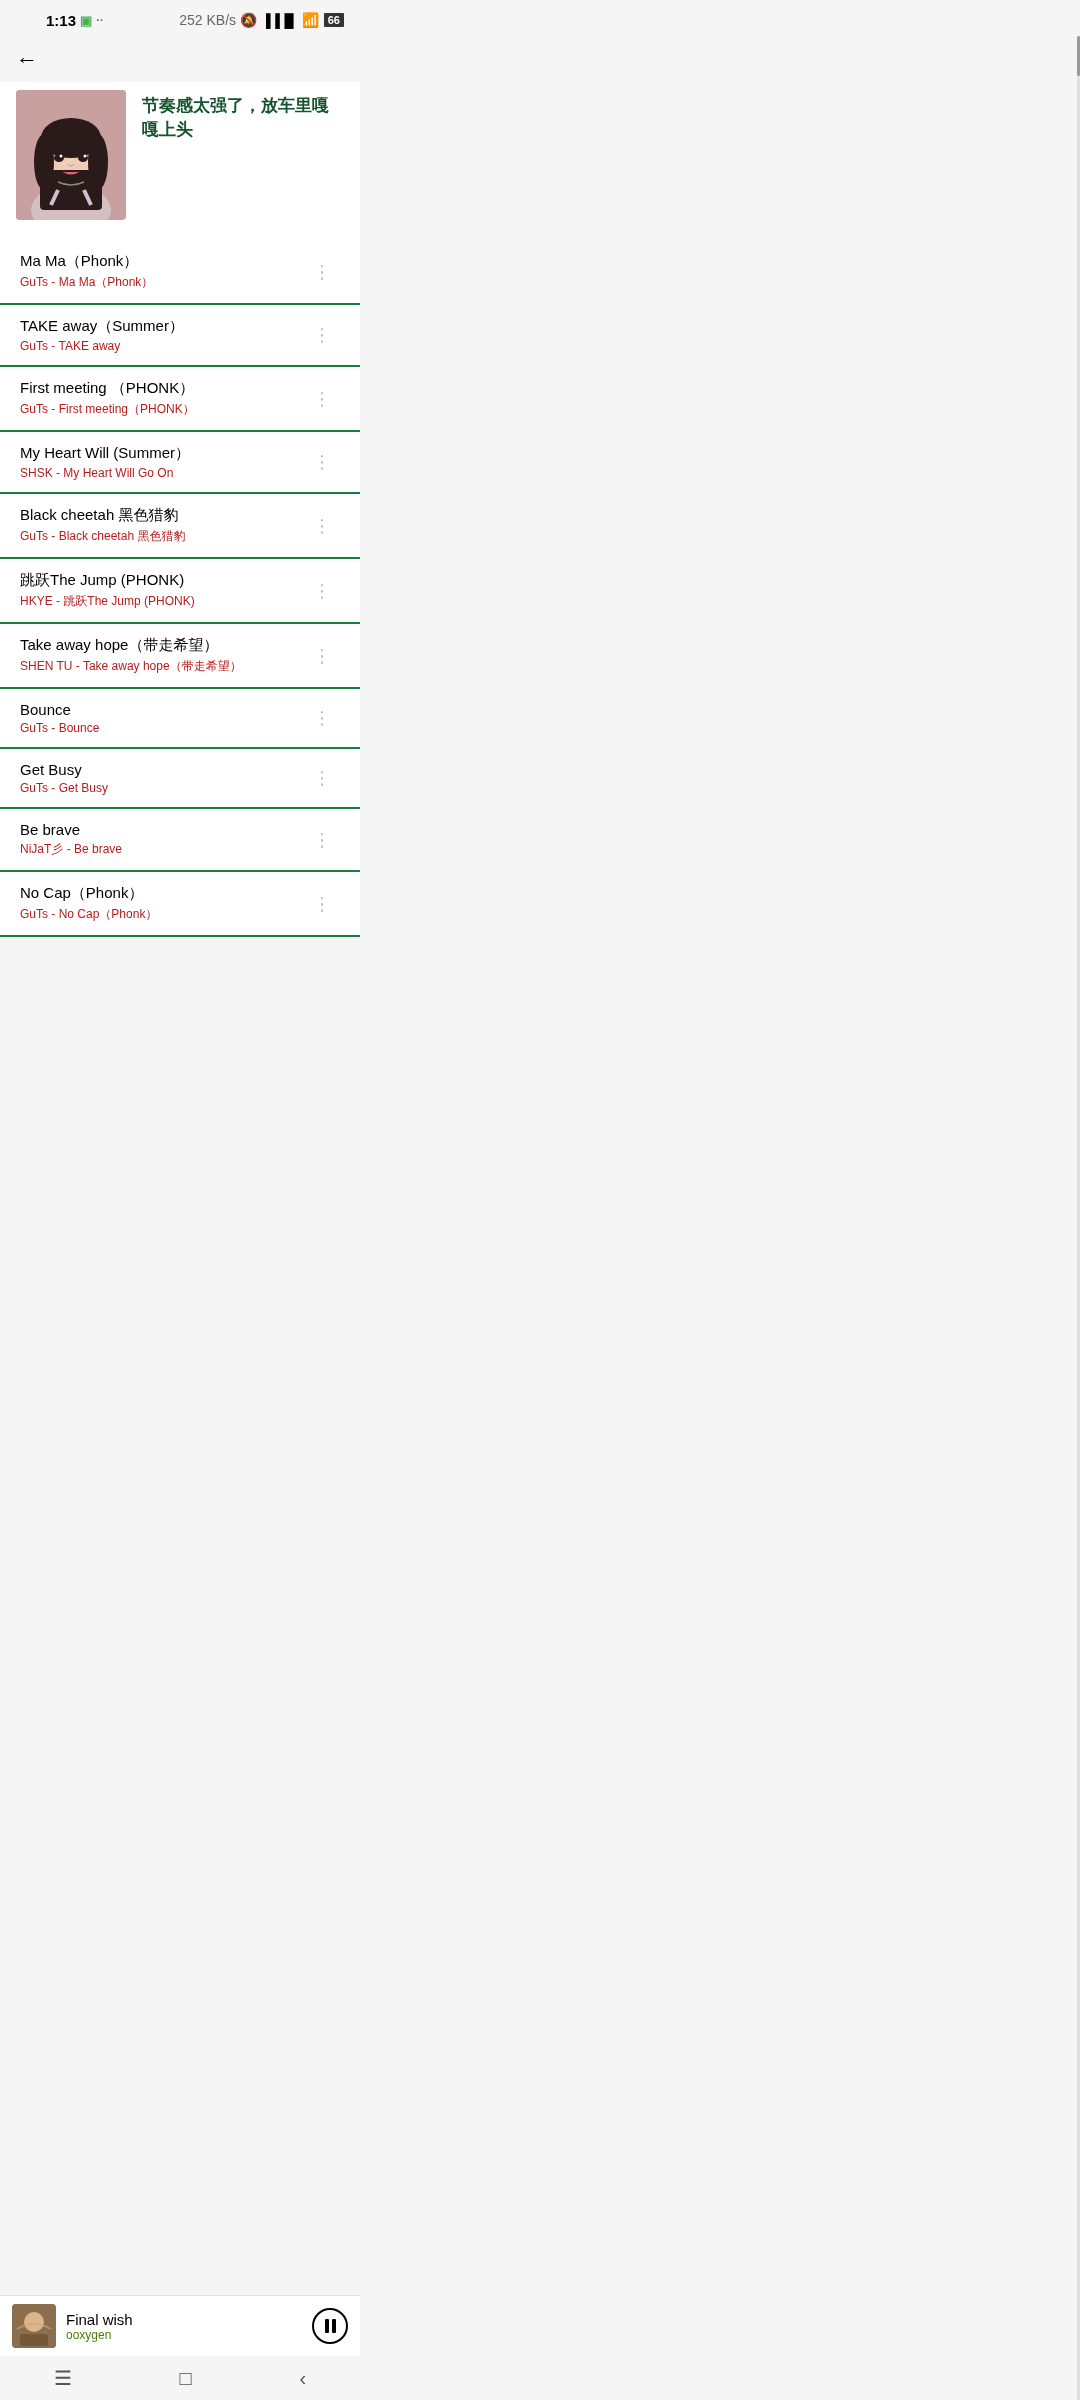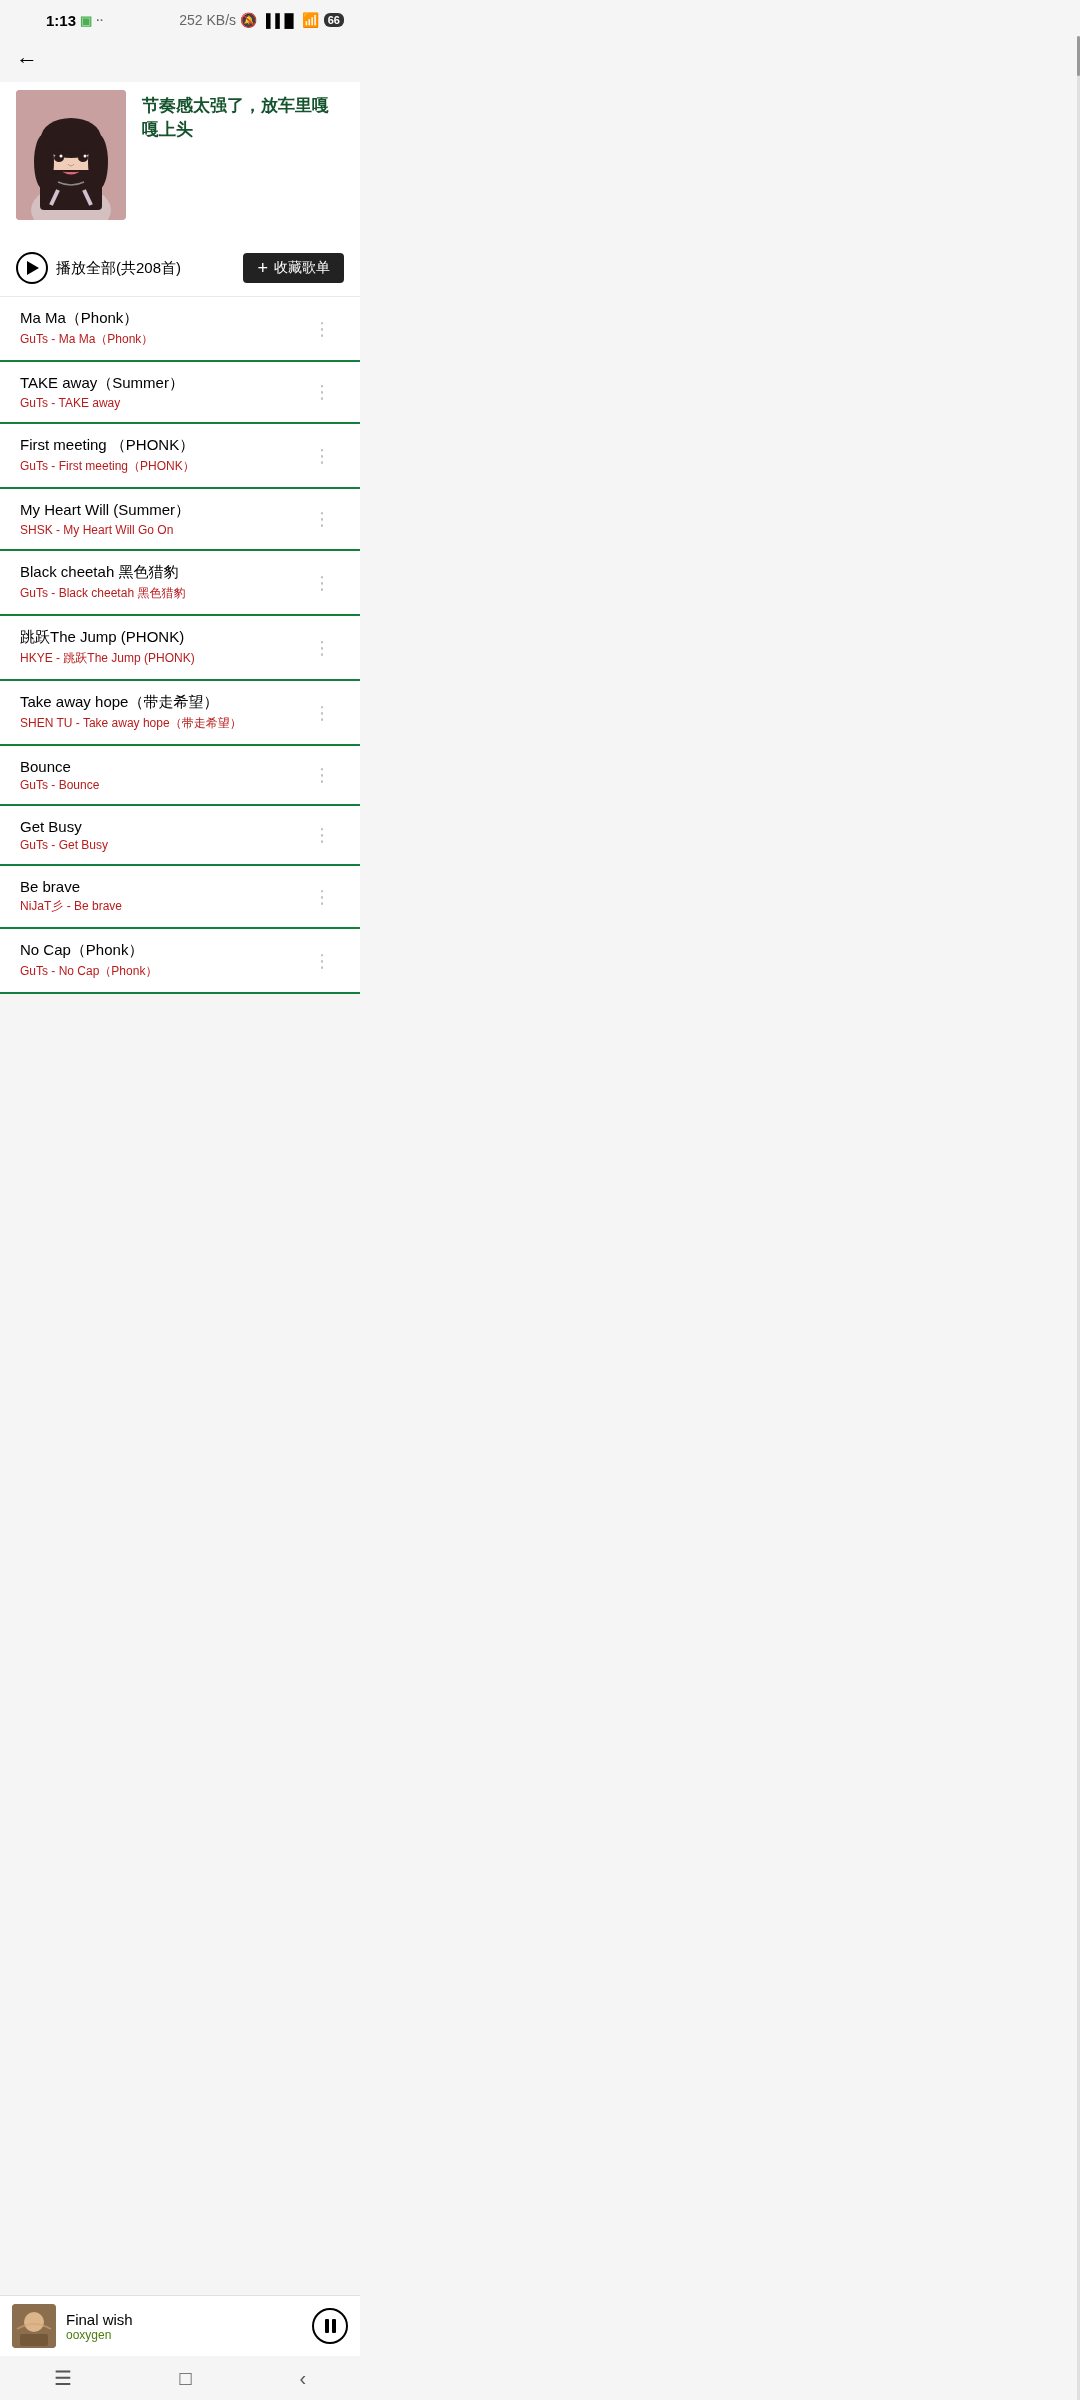--- a/index.html
+++ b/index.html
@@ -36,21 +36,21 @@
       display: flex;
       align-items: center;
       gap: 4px;
       font-size: 11px;
       font-weight: 500;
     }
     .battery-box {
       background: #333;
       color: #fff;
       padding: 1px 4px;
-      border-radius: 6px;
+      border-radius: 1px;
       font-size: 11px;
       font-weight: 700;
     }
 
     
     .top-nav {
       background: #f5f5f5;
       padding: 8px 16px 12px;
     }
     .back-btn {
@@ -336,32 +336,20 @@
 
         <path d="M42 92 Q55 98 68 92" stroke="#888" stroke-width="1.5" fill="none"></path>
 
         <line x1="42" y1="100" x2="35" y2="115" stroke="#d0c0d0" stroke-width="4"></line>
         <line x1="68" y1="100" x2="75" y2="115" stroke="#d0c0d0" stroke-width="4"></line>
       </svg>
     </div>
     <div class="playlist-title">节奏感太强了，放车里嘎嘎上头</div>
   </div>
 
-  <div class="action-bar">
-    <div class="play-all-btn">
-      <div class="play-circle">
-        <div class="play-triangle"></div>
-      </div>
-      <span class="play-all-label">播放全部(共208首)</span>
-    </div>
-    <div class="collect-btn">
-      <span class="collect-plus">+</span>
-      <span>收藏歌单</span>
-    </div>
-  </div>
 
   <div class="song-list">
 
   <div class="song-item">
     <div class="song-info">
       <div class="song-title">Ma Ma（Phonk）</div>
       <div class="song-artist">GuTs - Ma Ma（Phonk）</div>
     </div>
     <div class="more-btn">⋮</div>
   </div>

